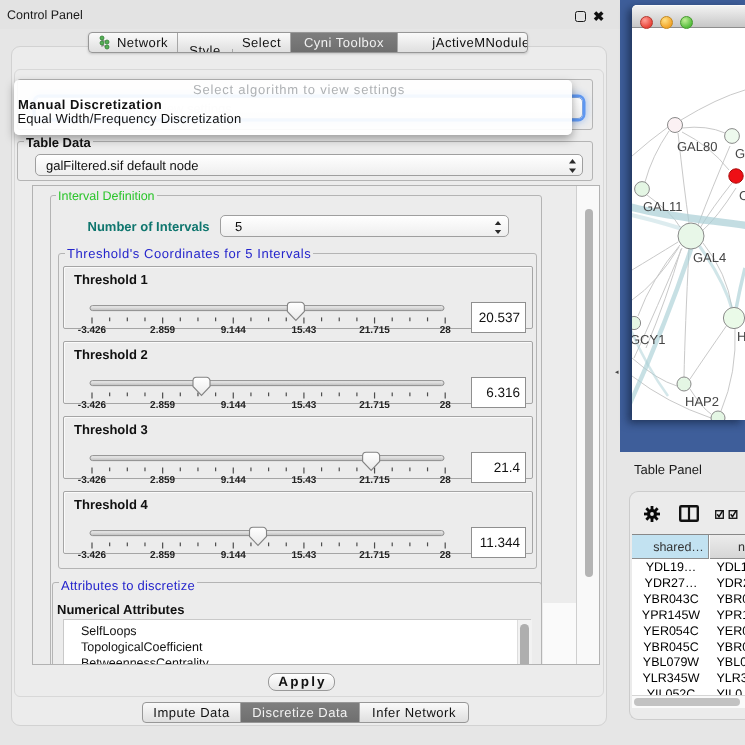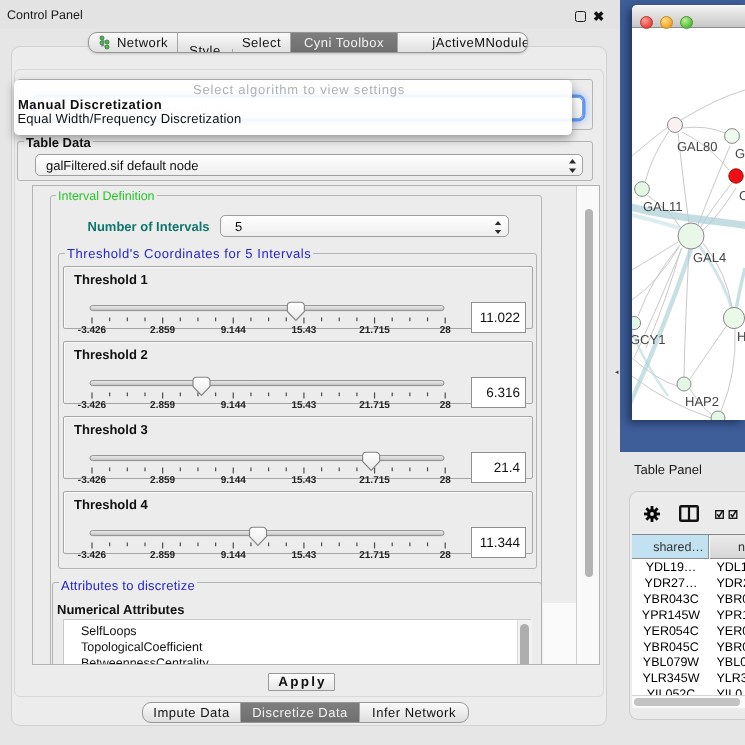--- a/index.html
+++ b/index.html
@@ -7,21 +7,21 @@
   body { font-family:"Liberation Sans", sans-serif; background:#e4e4e4; -webkit-font-smoothing:antialiased; text-rendering:geometricPrecision; }
   #root { position:relative; width:745px; height:745px; overflow:hidden; background:#e6e6e6; }
   .abs { position:absolute; }
   .bold { font-weight:bold; }
 
   
   #titlebar { left:0; top:0; width:716px; height:29px; background:#e3e3e3; }
   #titlebar .t { left:7px; top:8px; font-size:12.5px; color:#1a1a1a; }
 
   
-  .seg { display:flex; height:21px; z-index:3; border:1px solid #979797; border-radius:9px;
+  .seg { display:flex; height:21px; z-index:3; border:1px solid #979797; border-radius:4px;
          background:linear-gradient(#fafafa,#dfdfdf); overflow:hidden; }
   .seg .s { display:flex; align-items:center; justify-content:center;
             font-size:13px; letter-spacing:0.5px; color:#111; border-right:1px solid #a6a6a6; flex:none; }
   .seg .s:last-child { border-right:none; }
   .seg .sel { background:linear-gradient(#7e7e7e,#6f6f6f); color:#f2f2f2; }
 
   
   #panel { left:11px; top:46px; width:596px; height:680px; background:#ececec;
            border:1px solid #d2d2d2; border-radius:9px; }
   #ipanel { left:14px; top:69px; width:590px; height:628px; background:#ececec;
@@ -159,21 +159,21 @@
             <line x1="363.54" y1="26.4" x2="363.54" y2="30.3" stroke="#4d4d4d" stroke-width="1.2"></line>
             <line x1="381.2" y1="26.4" x2="381.2" y2="32.5" stroke="#4d4d4d" stroke-width="1.2"></line>
             <path d="M223.37 14.8 a3.5 3.5 0 0 1 3.5 -3.5 h10 a3.5 3.5 0 0 1 3.5 3.5 v5.7 L231.87 29.4 L223.37 20.5 z" fill="url(#h0)" stroke="#838383" stroke-width="1.1"></path>
           </svg>
           <div style="position:absolute;left:-2.0px;top:57.5px;width:60px;text-align:center;font-size:10px;font-weight:bold;color:#222;">-3.426</div>
           <div style="position:absolute;left:68.64px;top:57.5px;width:60px;text-align:center;font-size:10px;font-weight:bold;color:#222;">2.859</div>
           <div style="position:absolute;left:139.28px;top:57.5px;width:60px;text-align:center;font-size:10px;font-weight:bold;color:#222;">9.144</div>
           <div style="position:absolute;left:209.92px;top:57.5px;width:60px;text-align:center;font-size:10px;font-weight:bold;color:#222;">15.43</div>
           <div style="position:absolute;left:280.56px;top:57.5px;width:60px;text-align:center;font-size:10px;font-weight:bold;color:#222;">21.715</div>
           <div style="position:absolute;left:351.2px;top:57.5px;width:60px;text-align:center;font-size:10px;font-weight:bold;color:#222;">28</div>
-          <div class="vbox" style="left:407px;top:35px;width:55px;height:31px;">11.022</div>
+          <div class="vbox" style="left:407px;top:35px;width:55px;height:31px;">20.537</div>
         </div>
       <div class="thr" style="left:30px;top:155px;" id="t2">
           <div class="lab">Threshold 2</div>
           <svg style="position:absolute;left:0;top:24px;" width="470" height="48" viewBox="0 0 470 48">
             <defs>
               <linearGradient id="g1" x1="0" y1="0" x2="0" y2="1">
                 <stop offset="0" stop-color="#f3f3f3"></stop>
                 <stop offset="1" stop-color="#bdbdbd"></stop>
               </linearGradient>
               <linearGradient id="h1" x1="0" y1="0" x2="0" y2="1">
@@ -321,21 +321,21 @@
     <div class="abs" style="left:543px;top:0;width:25px;height:478px;background:#f9f9f9;border-left:1px solid #cfcfcf;"></div>
     <div class="abs" style="left:552px;top:23px;width:8px;height:368px;background:#b4b4b4;border-radius:4.5px;"></div>
   </div>
 
   <div class="abs" id="popup" style="left:14px;top:80px;width:558px;height:55px;background:rgba(255,255,255,0.93);border-radius:5px;box-shadow:0 4px 10px rgba(0,0,0,0.35);font-size:13px;color:#111;">
     <div style="height:14.5px;line-height:14.5px;text-align:center;color:#aeb1b4;margin-top:3px;letter-spacing:0.8px;text-indent:12px;">Select algorithm to view settings</div>
     <div style="height:14.5px;line-height:14.5px;font-weight:bold;padding-left:4px;letter-spacing:0.5px;">Manual Discretization</div>
     <div style="height:14.5px;line-height:14.5px;padding-left:3.5px;letter-spacing:0.2px;">Equal Width/Frequency Discretization</div>
   </div>
 
-  <div class="abs" style="left:268px;top:673px;width:67px;height:18px;border:1px solid #999;border-radius:1px;background:linear-gradient(#ffffff,#e6e6e6);text-align:center;font-size:13.5px;font-weight:bold;letter-spacing:2.2px;text-indent:2.2px;color:#111;line-height:16px;">Apply</div>
+  <div class="abs" style="left:268px;top:673px;width:67px;height:18px;border:1px solid #999;border-radius:8px;background:linear-gradient(#ffffff,#e6e6e6);text-align:center;font-size:13.5px;font-weight:bold;letter-spacing:2.2px;text-indent:2.2px;color:#111;line-height:16px;">Apply</div>
 
   <div class="abs seg" style="left:142px;top:702px;">
     <div class="s" style="width:98px;">Impute Data</div>
     <div class="s sel" style="width:119px;">Discretize Data</div>
     <div class="s" style="width:108px;">Infer Network</div>
   </div>
 
   <div class="abs" style="left:615px;top:368px;font-size:7px;color:#444;">◂</div>
 
   <div class="abs" id="bluebg"></div>

